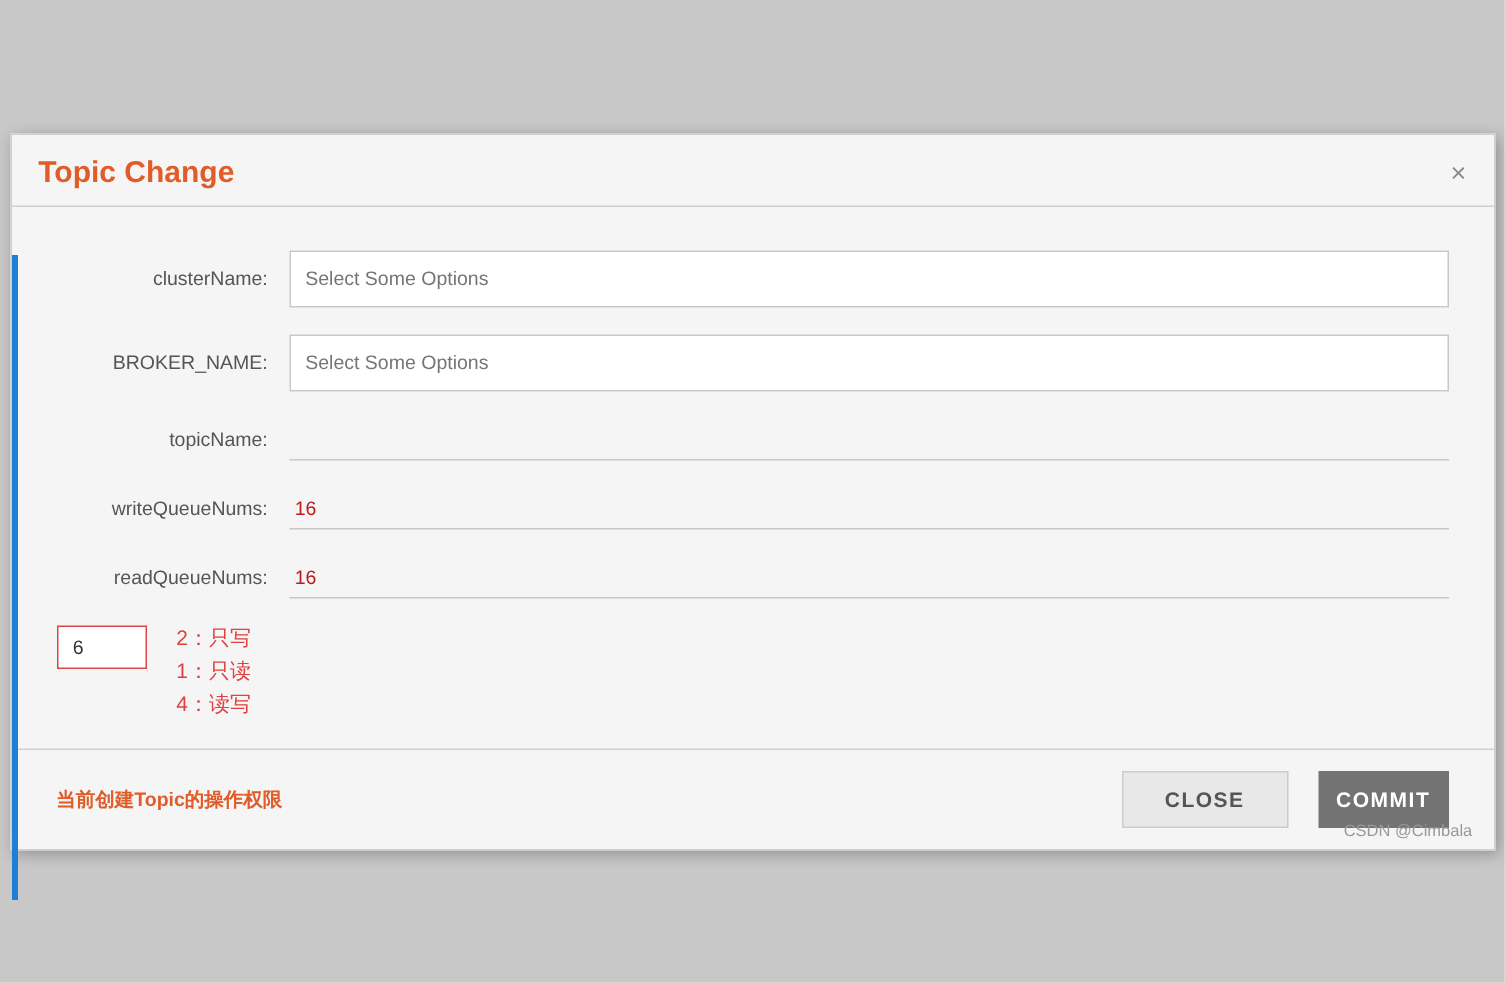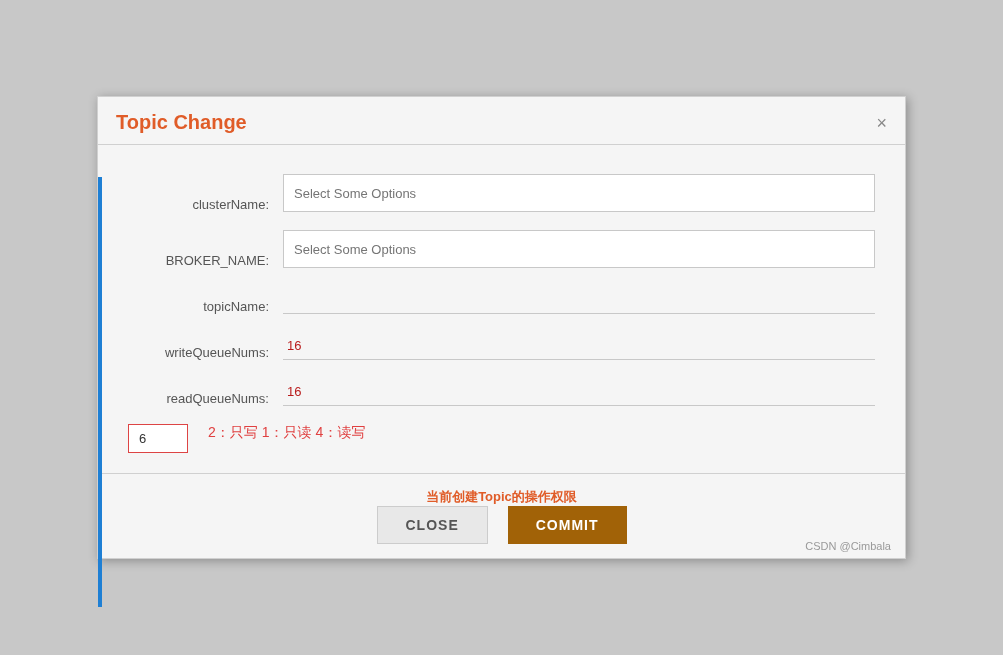--- a/index.html
+++ b/index.html
@@ -11,21 +11,21 @@
     body {
       background: #c8c8c8;
       display: flex;
       align-items: center;
       justify-content: center;
       min-height: 100vh;
       font-family: Arial, sans-serif;
     }
 
     .dialog-overlay {
-      width: 809px;
+      width: 1003px;
       height: 655px;
       display: flex;
       align-items: center;
       justify-content: center;
       background: #c8c8c8;
       position: relative;
     }
 
     .dialog {
       width: 990px;
@@ -57,21 +57,21 @@
       line-height: 1;
     }
 
     .dialog-body {
       padding: 18px 30px 10px 30px;
       background: #f5f5f5;
     }
 
     .form-row {
       display: flex;
-      align-items: flex-end;
+      align-items: center;
       margin-bottom: 18px;
       margin-top: 11px;
     }
 
     .form-label {
       width: 155px;
       text-align: right;
       font-size: 13px;
       color: #555;
       padding-right: 14px;
@@ -127,38 +127,37 @@
       padding: 6px 10px;
       font-size: 13px;
       color: #333;
       width: 60px;
       outline: none;
     }
 
     .perm-hints {
       margin-left: 20px;
       display: flex;
-      flex-direction: row;
+      flex-direction: column;
       gap: 4px;
       text-align: right;
     }
 
     .perm-hint {
       font-size: 14px;
       color: #e04040;
     }
 
     .dialog-footer {
       background: #f5f5f5;
       border-top: 1px solid #d0d0d0;
       padding: 14px 30px;
       display: flex;
       align-items: center;
       justify-content: space-between;
-      flex-direction: column;
     }
 
     .footer-note {
       font-size: 13px;
       color: #e05c28;
       font-weight: bold;
     }
 
     .footer-buttons {
       display: flex;
@@ -170,22 +169,22 @@
       background: #e8e8e8;
       border: 1px solid #ccc;
       font-size: 14px;
       font-weight: bold;
       color: #555;
       cursor: pointer;
       letter-spacing: 1px;
     }
 
     .btn-commit {
-      padding: 10px 28px;
-      background: #a16207;
+      padding: 10px 12px;
+      background: #737373;
       border: none;
       font-size: 14px;
       font-weight: bold;
       color: #fff;
       cursor: pointer;
       letter-spacing: 1px;
     }
 
     .watermark {
       position: absolute;

